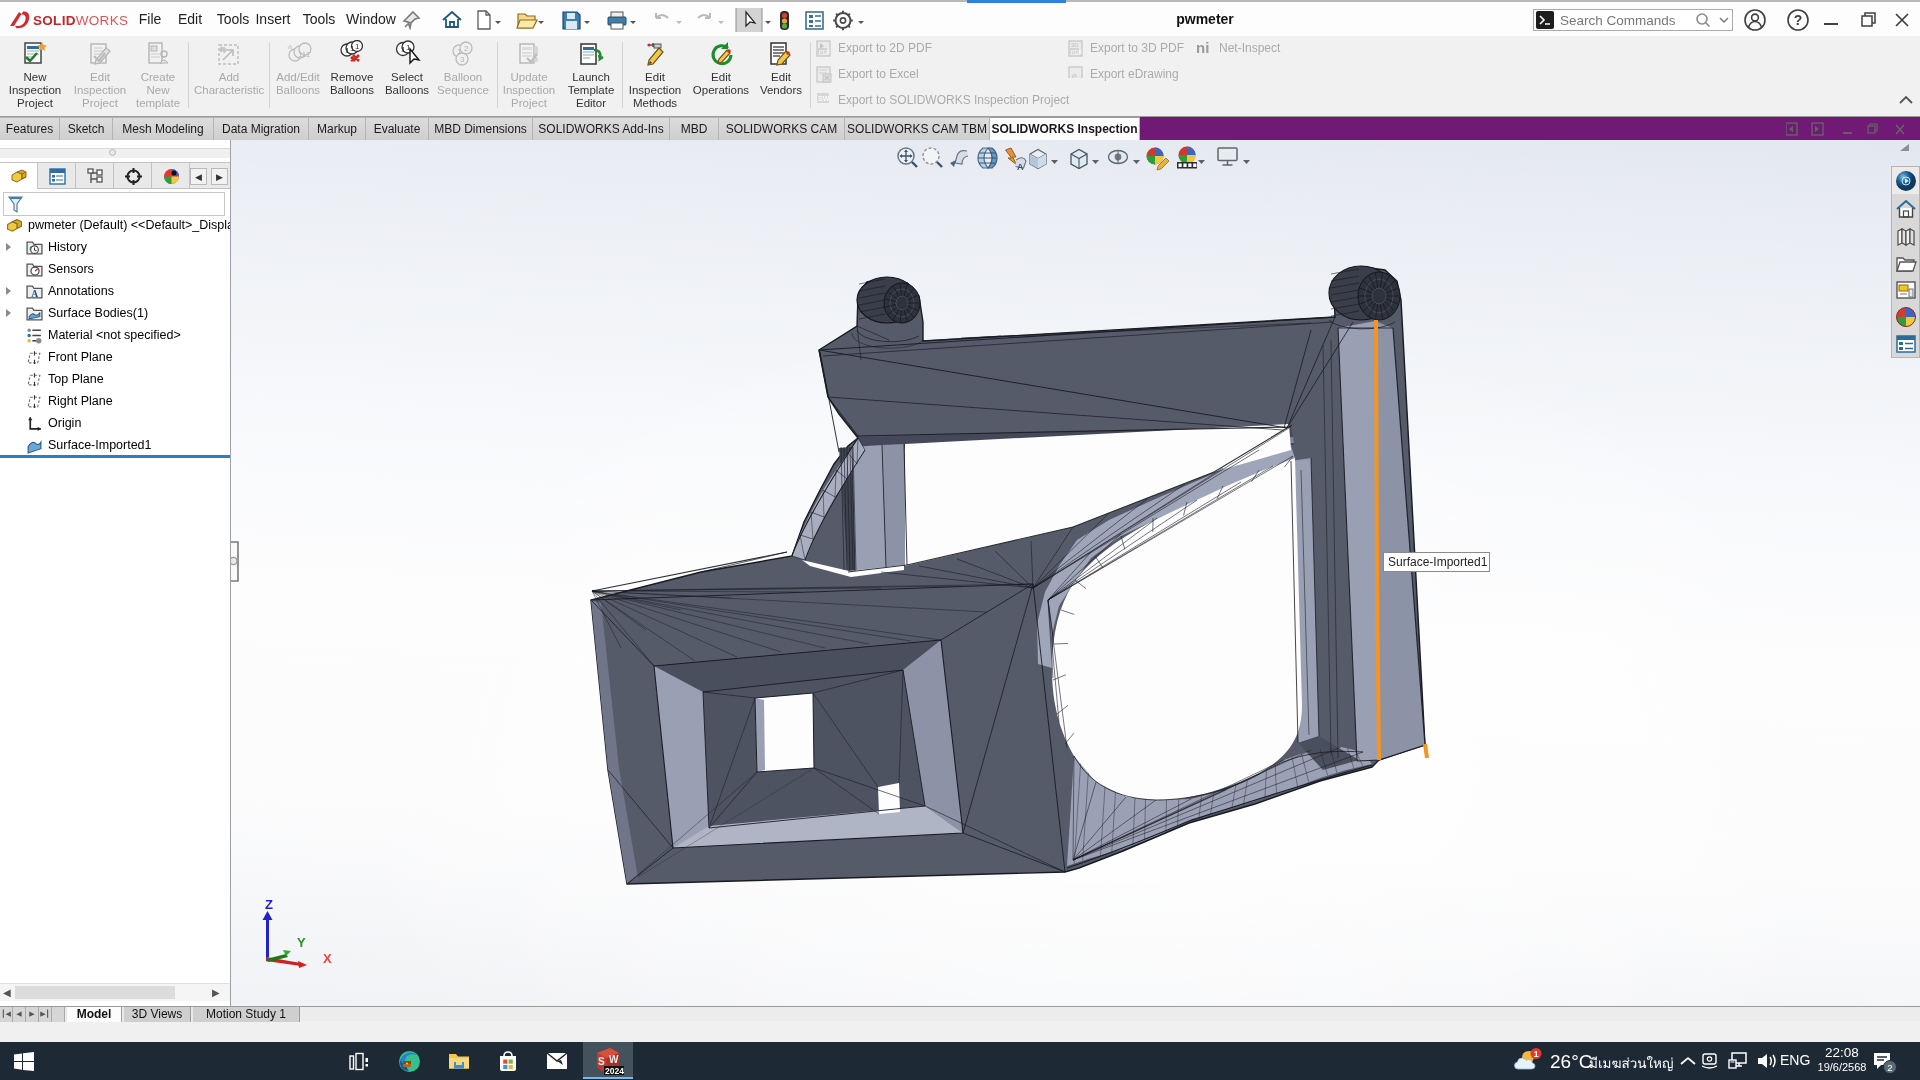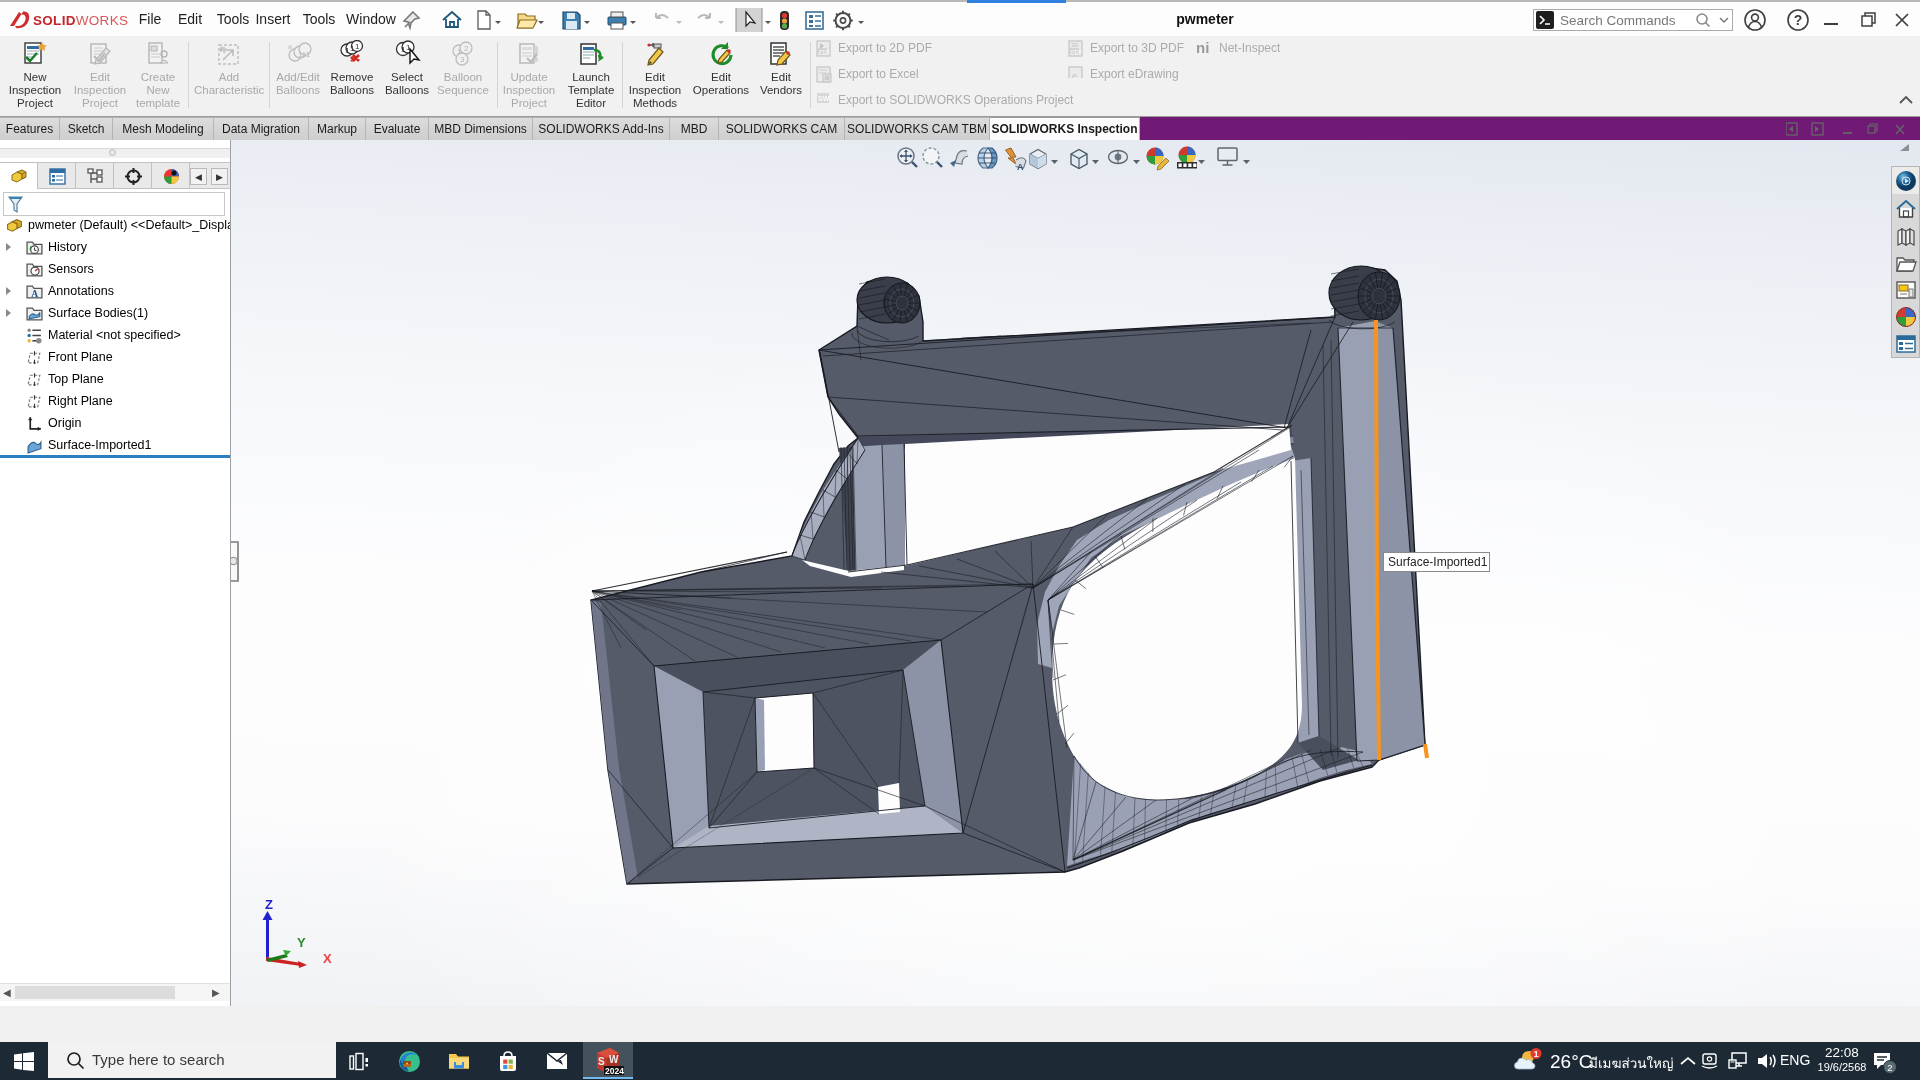--- a/index.html
+++ b/index.html
@@ -254,21 +254,21 @@
           <path d="M9 10 l4 4 m0 -4 l-4 4" stroke="#b5b5b5" stroke-width="1.2"></path>
           <path d="M3 4 h8 M3 7 h8" stroke="#c5c5c5"></path>
         </g>
       <g opacity="0.75" transform="translate(0,52)">
           <rect x="1" y="1" width="12" height="10" fill="#cfcfcf"></rect>
           <text x="2" y="9" font-size="7" font-weight="bold" fill="#fff" font-family="Liberation Sans">SW</text>
         </g>
     </svg>
     <div class="rexport" style="left:838px;top:2px;">Export to 2D PDF</div>
     <div class="rexport" style="left:838px;top:28px;">Export to Excel</div>
-    <div class="rexport" style="left:838px;top:54px;">Export to SOLIDWORKS Operations Project</div>
+    <div class="rexport" style="left:838px;top:54px;">Export to SOLIDWORKS Inspection Project</div>
     <svg class="abs" style="left:1068px;top:4px" width="18" height="38" viewBox="0 0 18 38">
       <g opacity="0.75">
           <rect x="1" y="1" width="13" height="15" fill="#e9e9e9" stroke="#b5b5b5" stroke-width="1.2"></rect>
           <rect x="2" y="8" width="9" height="6" fill="#c9c9c9"></rect>
           <text x="3" y="13.5" font-size="5.5" fill="#fff" font-family="Liberation Sans">PDF</text>
           <text x="3" y="7" font-size="6" fill="#aaa" font-family="Liberation Sans">3D</text>
         </g>
       <g opacity="0.75" transform="translate(0,26)">
           <rect x="1" y="1" width="13" height="15" fill="#e9e9e9" stroke="#b5b5b5" stroke-width="1.2"></rect>
           <text x="4" y="13" font-size="9" fill="#b0b0b0" font-family="Liberation Sans">e</text>
@@ -842,31 +842,34 @@
         </div>
       <div class="abs" style="left:0;top:315px;width:230px;height:2.5px;background:#2a7fc1;"></div>
 
       <div class="abs" style="left:0;top:843px;width:230px;height:18px;background:#f5f5f5;border-top:1px solid #e0e0e0;">
         <div class="abs" style="left:3px;top:3px;font-size:10px;color:#555;">◀</div>
         <div class="abs" style="left:15px;top:2px;width:160px;height:13px;background:#dcdcdc;"></div>
         <div class="abs" style="left:212px;top:3px;font-size:10px;color:#555;">▶</div>
       </div>
     </div>
   </div>
+  <div id="modeltabs">
+    <div class="mnav" style="left:0px;">┃◀</div>
+    <div class="mnav" style="left:13px;">◀</div>
+    <div class="mnav" style="left:26px;">▶</div>
+    <div class="mnav" style="left:39px;">▶┃</div>
+    <div class="mnav" style="left:52px;"></div>
+    <div class="mtab" style="left:66px;width:56px;background:#fcfcfc;font-weight:bold;">Model</div>
+    <div class="mtab" style="left:123px;width:68px;">3D Views</div>
+    <div class="mtab" style="left:192px;width:108px;">Motion Study 1</div>
+  </div>
   <div id="taskbar">
     <svg class="abs" style="left:14px;top:10px" width="20" height="19" viewBox="0 0 20 19">
         <path d="M0 2.6 L8 1.5 v7.6 H0 z M9 1.3 L20 0 v9.1 H9 z M0 10.1 h8 v7.6 L0 16.6 z M9 10.1 h11 V19 L9 17.9 z" fill="#fff"></path>
       </svg>
-    <div class="abs" style="left:48px;top:0;width:288px;height:37px;background:#f2f2f2;border-bottom:1px solid #1d2a35;">
-      <svg class="abs" style="left:18px;top:9px" width="19" height="19">
-          <circle cx="8" cy="8" r="6" fill="none" stroke="#1f1f1f" stroke-width="1.7"></circle>
-          <path d="M12.5 12.5 l5 5" stroke="#1f1f1f" stroke-width="1.7"></path>
-        </svg>
-      <div class="abs" style="left:44px;top:9px;font-size:15px;color:#3a3a3a;">Type here to search</div>
-    </div>
     <svg class="abs" style="left:349px;top:10px" width="19" height="19">
         <rect x="1" y="4" width="3.5" height="13" fill="none" stroke="#fff" stroke-width="1.4"></rect>
         <rect x="7" y="1.5" width="7" height="16" fill="none" stroke="#fff" stroke-width="1.4"></rect>
         <rect x="16.5" y="6" width="2.5" height="4" fill="#fff"></rect>
         <rect x="16.5" y="12" width="2.5" height="2.5" fill="#fff"></rect>
       </svg>
     <svg class="abs" style="left:398px;top:8px" width="23" height="23" viewBox="0 0 23 23">
         <circle cx="11.5" cy="11.5" r="10.5" fill="#35c08e"></circle>
         <path d="M2 14 a10.5 10.5 0 0 1 17 -9 q-11 -3 -12 6 z" fill="#2a7fd4"></path>
         <path d="M1.5 9 q3 -7 10 -7 q8 0 10.5 8 q-3 -3 -8 -2.5 q4 5 0 9 q-2 2 -5 2.5 q-6 -1 -7.5 -10 z" fill="none"></path>

